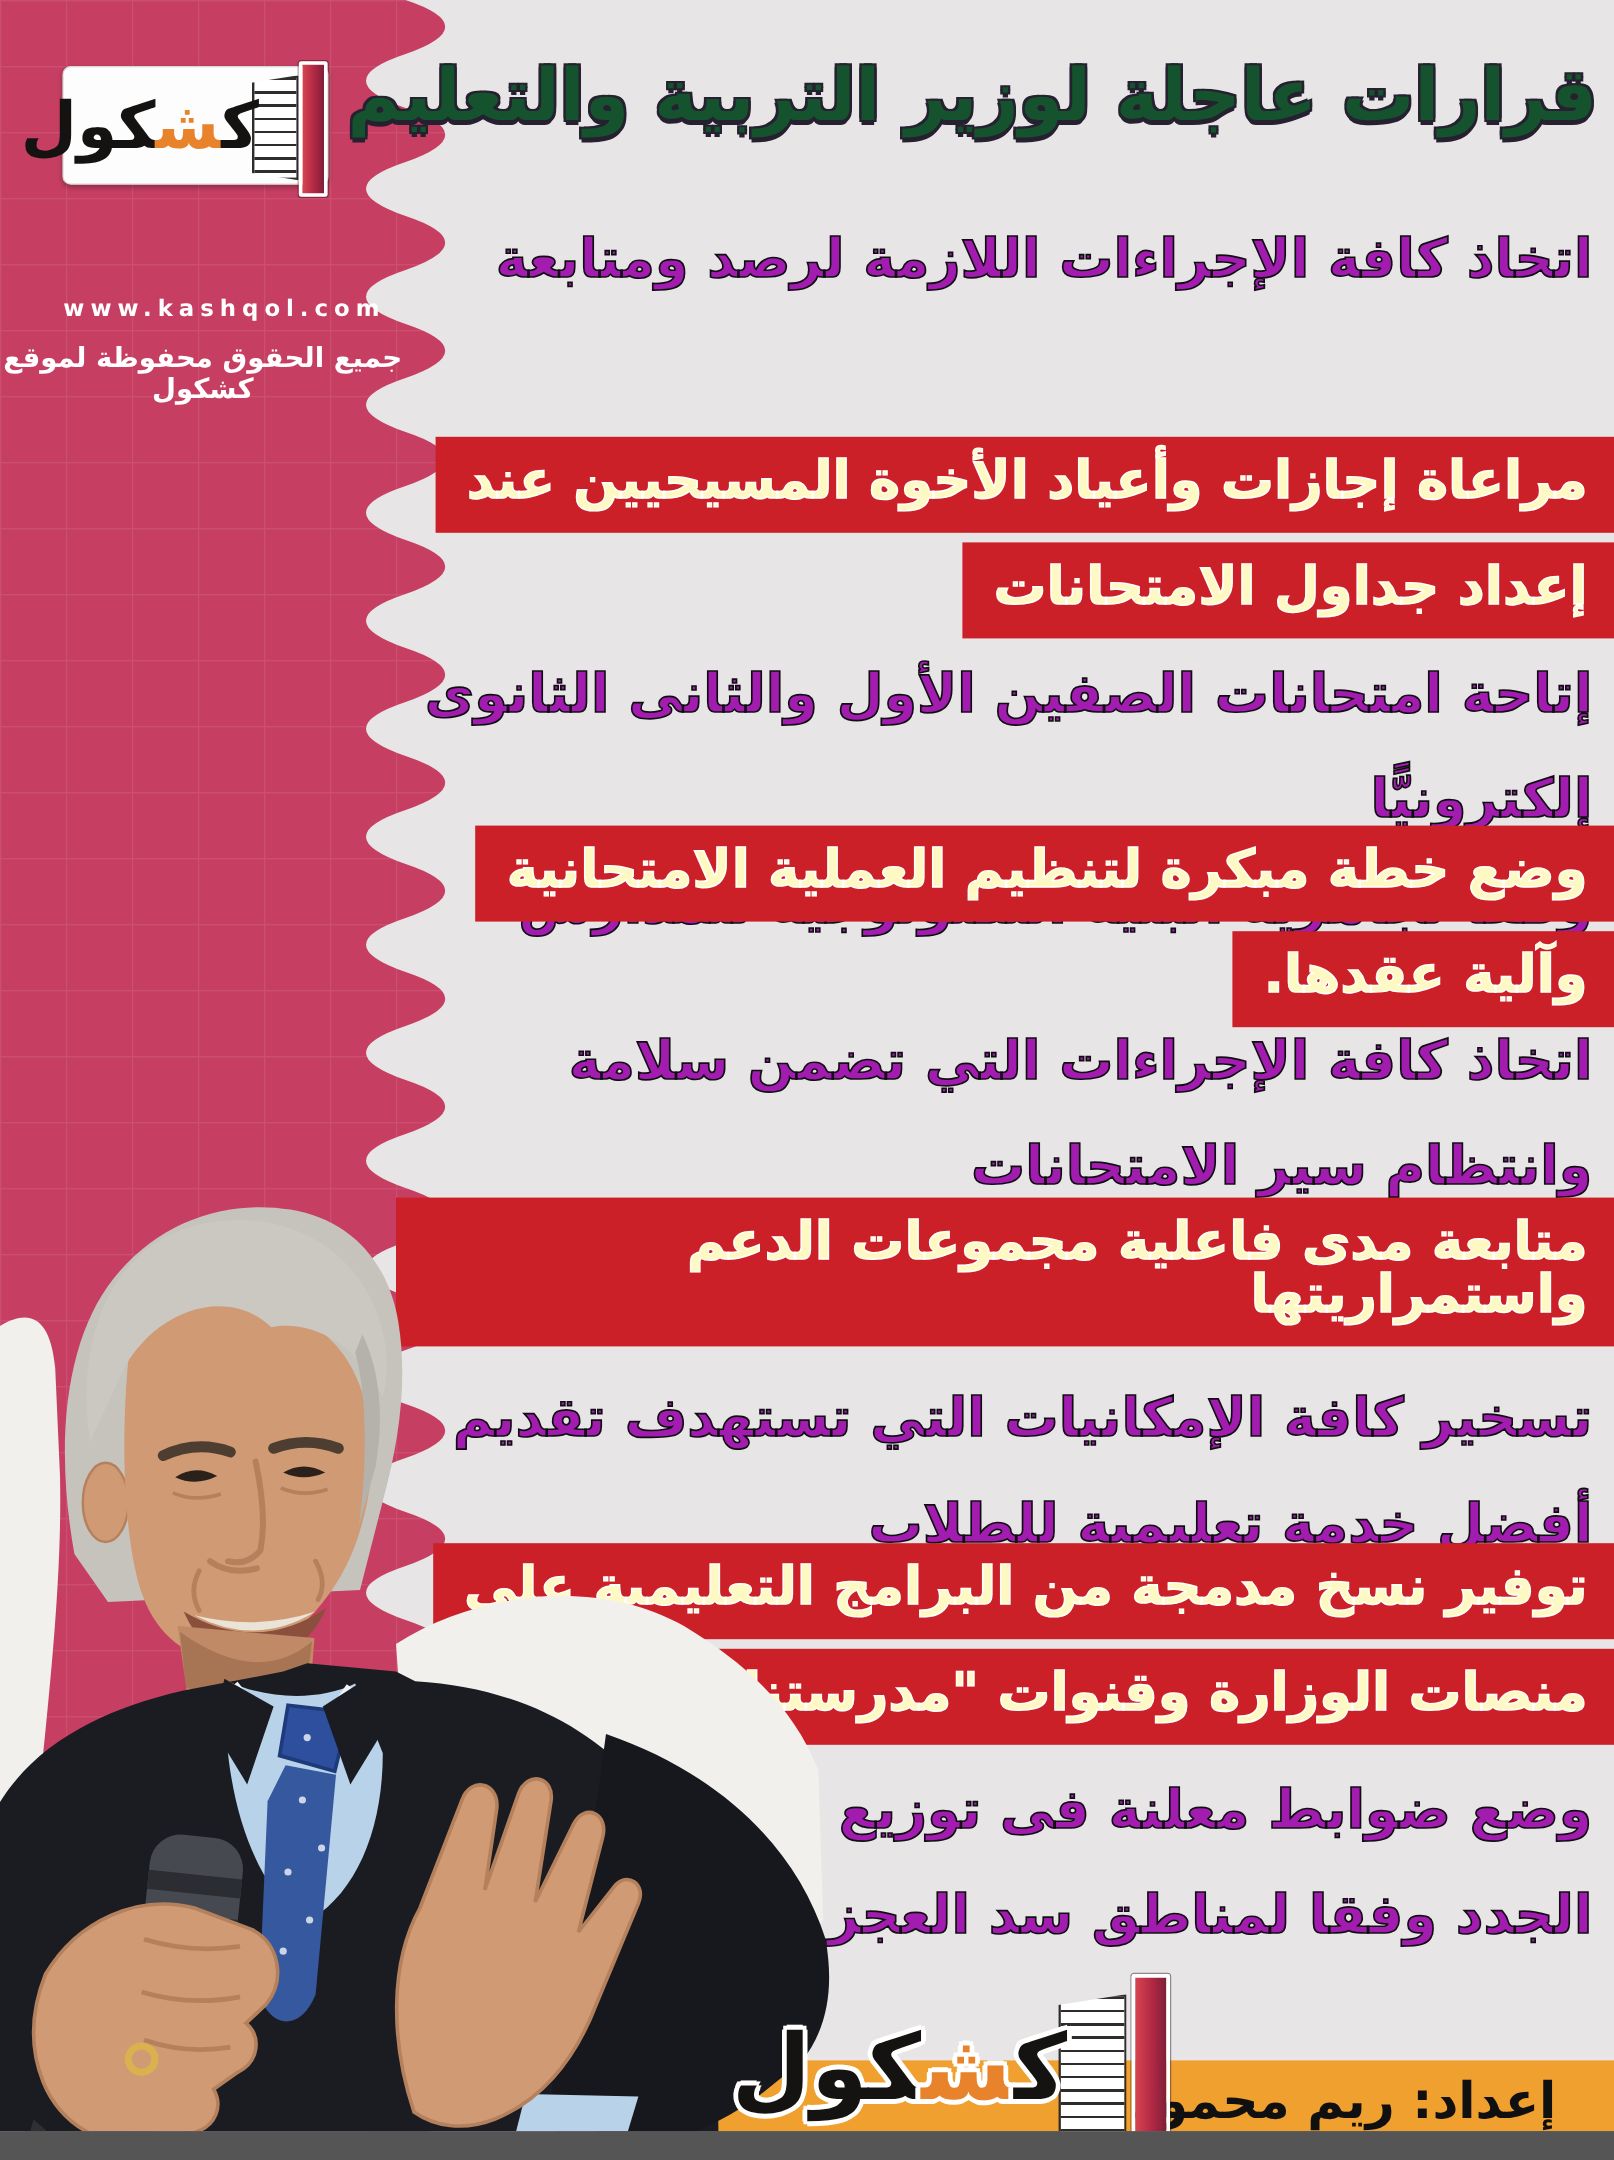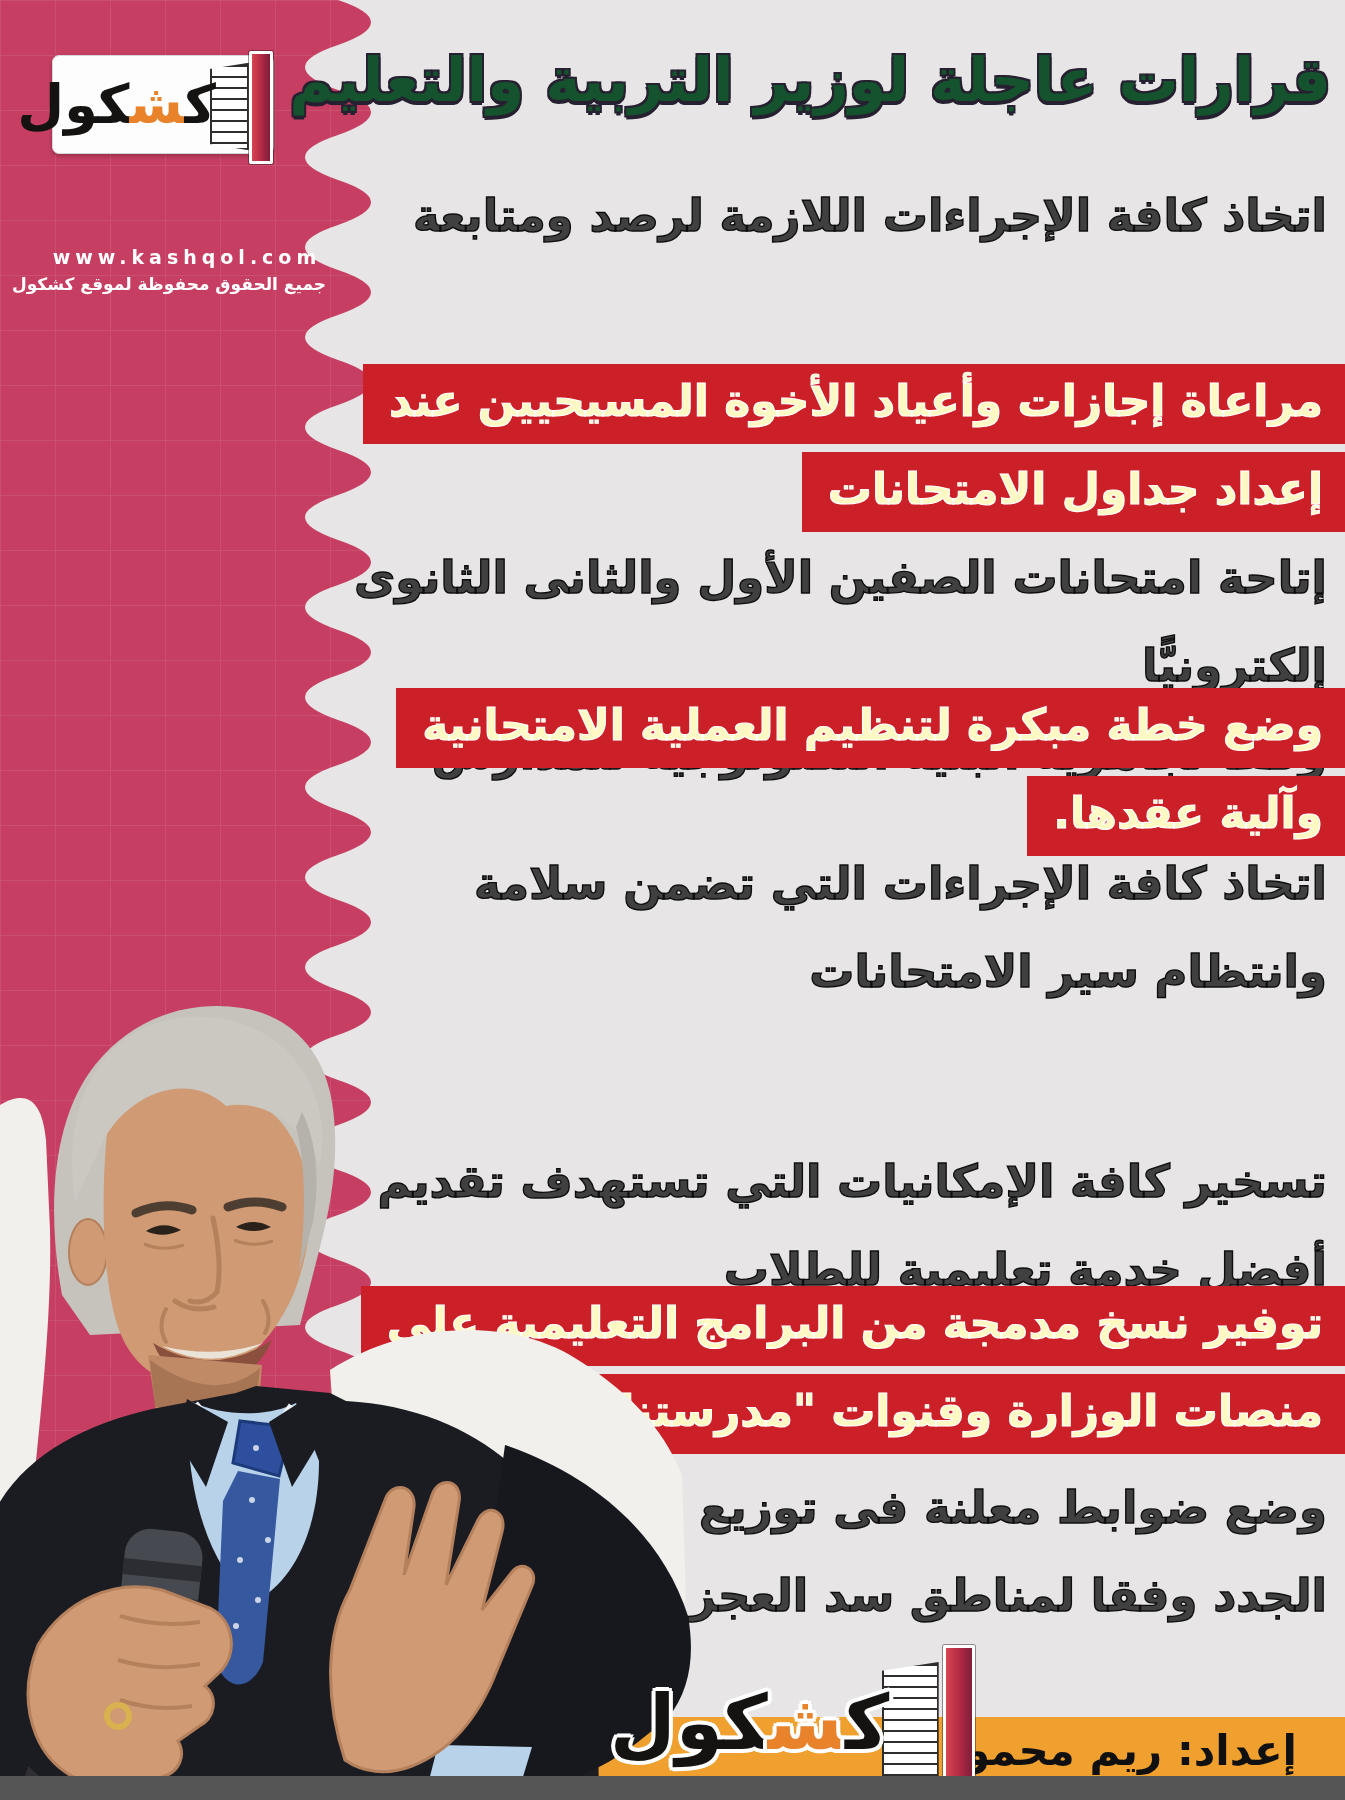--- a/index.html
+++ b/index.html
@@ -8,21 +8,21 @@
     background:#e7e5e6;
     font-family:"DejaVu Sans", sans-serif;
   }
   
   .sidebar-svg{position:absolute;left:0;top:0;z-index:1;}
   .site-credit{
     position:absolute;left:0;top:246px;width:338px;z-index:2;
     text-align:center;color:#ffffff;
   }
   .site-url{font-size:19px;font-weight:bold;letter-spacing:5px;direction:ltr;padding-left:36px;}
-  .site-rights{font-size:17px;font-weight:bold;margin-top:6px;direction:rtl;}
+  .site-rights{font-size:23px;font-weight:bold;margin-top:18px;direction:rtl;}
   
   .logo{position:absolute;z-index:6;}
   .logo-top{left:52px;top:55px;width:220px;height:97px;background:#fdfdfd;border:1px solid #d8d5d6;border-radius:7px;box-shadow:0 2px 4px rgba(0,0,0,.25);}
   .logo-bottom{left:645px;top:1652px;width:330px;height:142px;}
   .logo-stripes{
     position:absolute;right:11%;top:7%;width:16%;height:86%;
     background:repeating-linear-gradient(to bottom,#2f2d2b 0 2px,#ffffff 2px 11px);
     border:2px solid #2f2d2b;
     -webkit-clip-path:polygon(0 7%,100% 0,100% 100%,0 93%);
             clip-path:polygon(0 7%,100% 0,100% 100%,0 93%);
@@ -47,21 +47,21 @@
   .headline{
     position:absolute;top:44px;right:14px;left:360px;z-index:2;
     direction:rtl;text-align:right;
     font-size:60px;font-weight:bold;line-height:1.2;color:#14532d;
     text-shadow:-2px -2px 0 #262030,2px -2px 0 #262030,-2px 2px 0 #262030,2px 2px 0 #262030,0 4px 0 #262030;
     white-space:nowrap;
   }
   
   .block{position:absolute;right:0;left:330px;z-index:2;direction:rtl;text-align:right;}
   .plain-line{
-    font-size:45px;font-weight:bold;color:#404040;line-height:1.95;
+    font-size:45px;font-weight:bold;color:#a21caf;line-height:1.95;
     padding-left:8px;padding-right:18px;
     -webkit-text-stroke:1.4px #0e0e10;
   }
   .bar{
     display:block;width:-webkit-fit-content;width:fit-content;margin:0 0 8px 0;
     background:#cb2027;color:#fef9c3;
     font-size:44px;font-weight:bold;line-height:1;
     padding:15px 22px 21px 26px;
     -webkit-text-stroke:1.2px #ffffff;
   }
@@ -126,20 +126,23 @@
     <div class="plain-line">إتاحة امتحانات الصفين الأول والثانى الثانوى إلكترونيًّا</div>
     <div class="plain-line">وفقا لجاهزية البنية التكنولوجية للمدارس</div>
   </div>
   <div class="block b4">
     <div class="bar">وضع خطة مبكرة لتنظيم العملية الامتحانية</div>
     <div class="bar">وآلية عقدها.</div>
   </div>
   <div class="block b5">
     <div class="plain-line">اتخاذ كافة الإجراءات التي تضمن سلامة</div>
     <div class="plain-line">وانتظام سير الامتحانات</div>
+  </div>
+  <div class="block b6">
+    <div class="bar">متابعة مدى فاعلية مجموعات الدعم واستمراريتها</div>
   </div>
   <div class="block b7">
     <div class="plain-line">تسخير كافة الإمكانيات التي تستهدف تقديم</div>
     <div class="plain-line">أفضل خدمة تعليمية للطلاب</div>
   </div>
   <div class="block b8">
     <div class="bar">توفير نسخ مدمجة من البرامج التعليمية على</div>
     <div class="bar">منصات الوزارة وقنوات "مدرستنا" للطلاب</div>
   </div>
   <div class="block b9">

